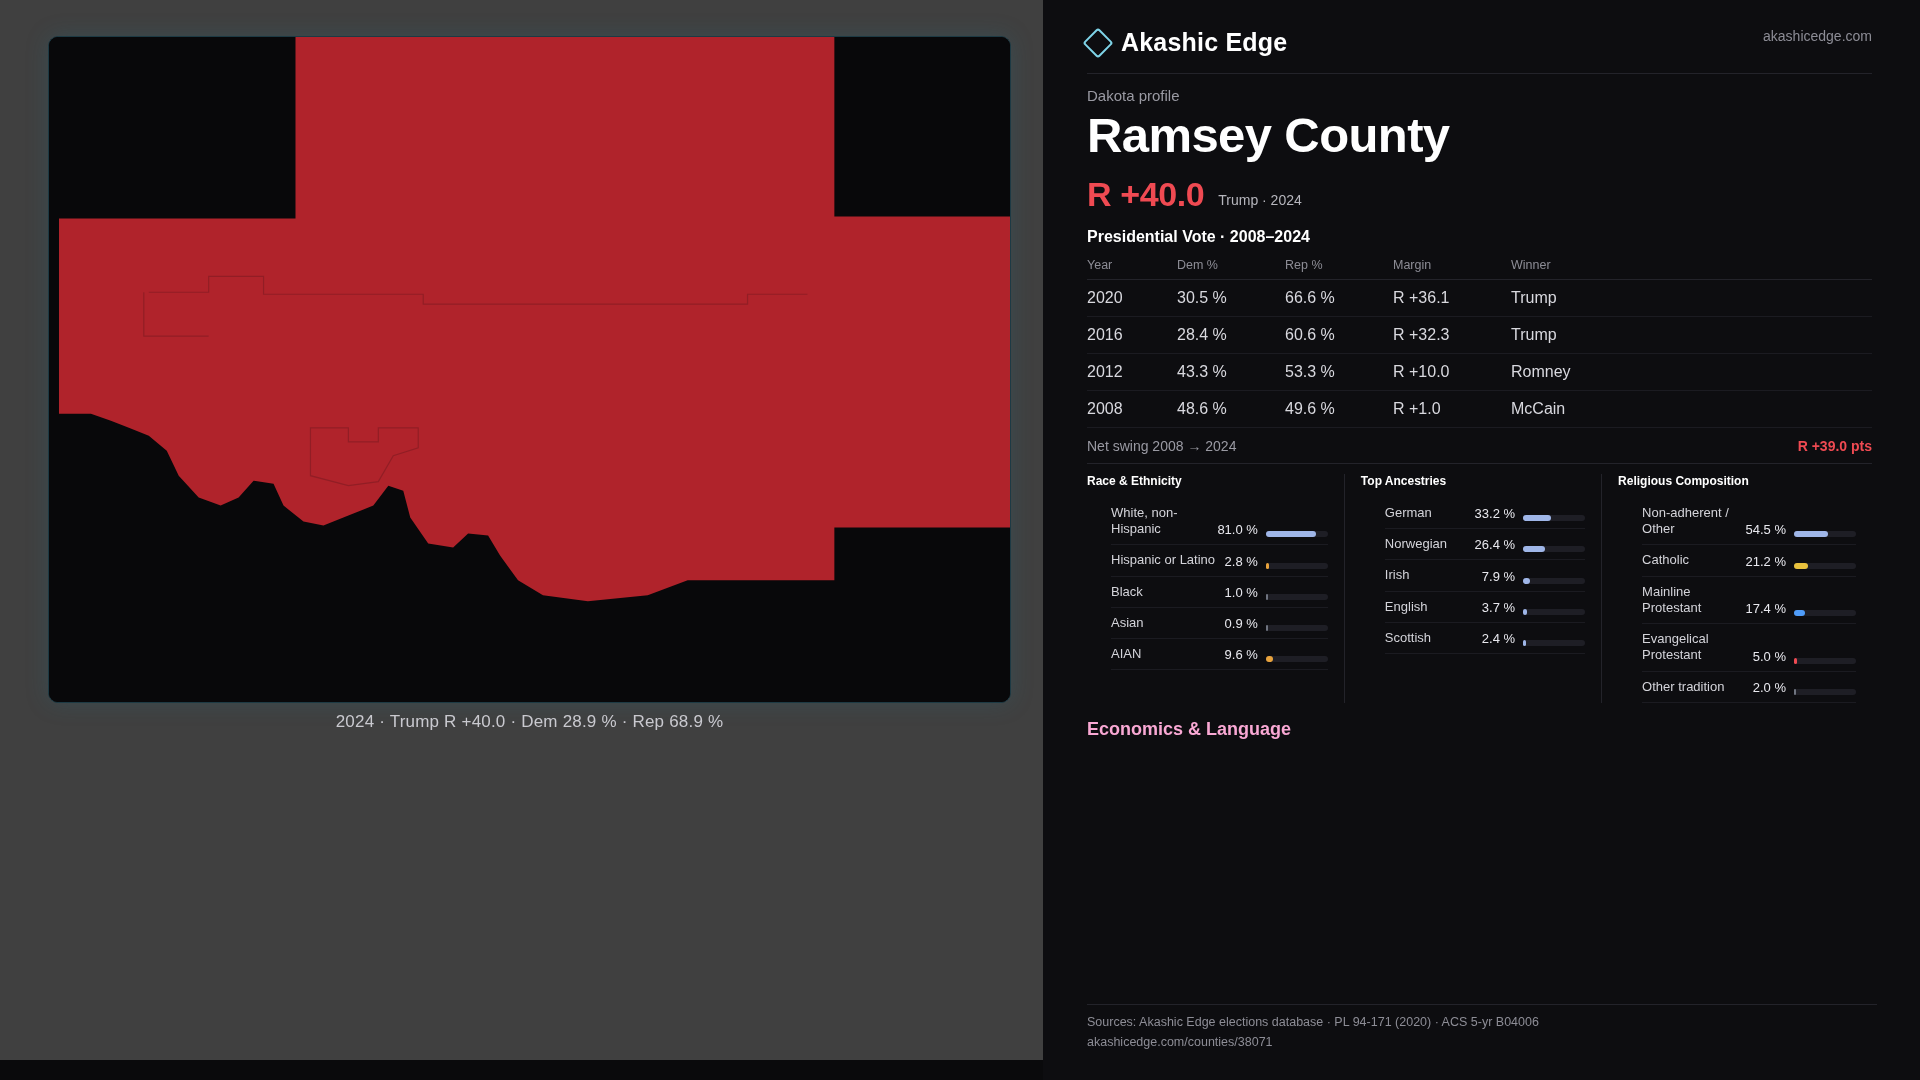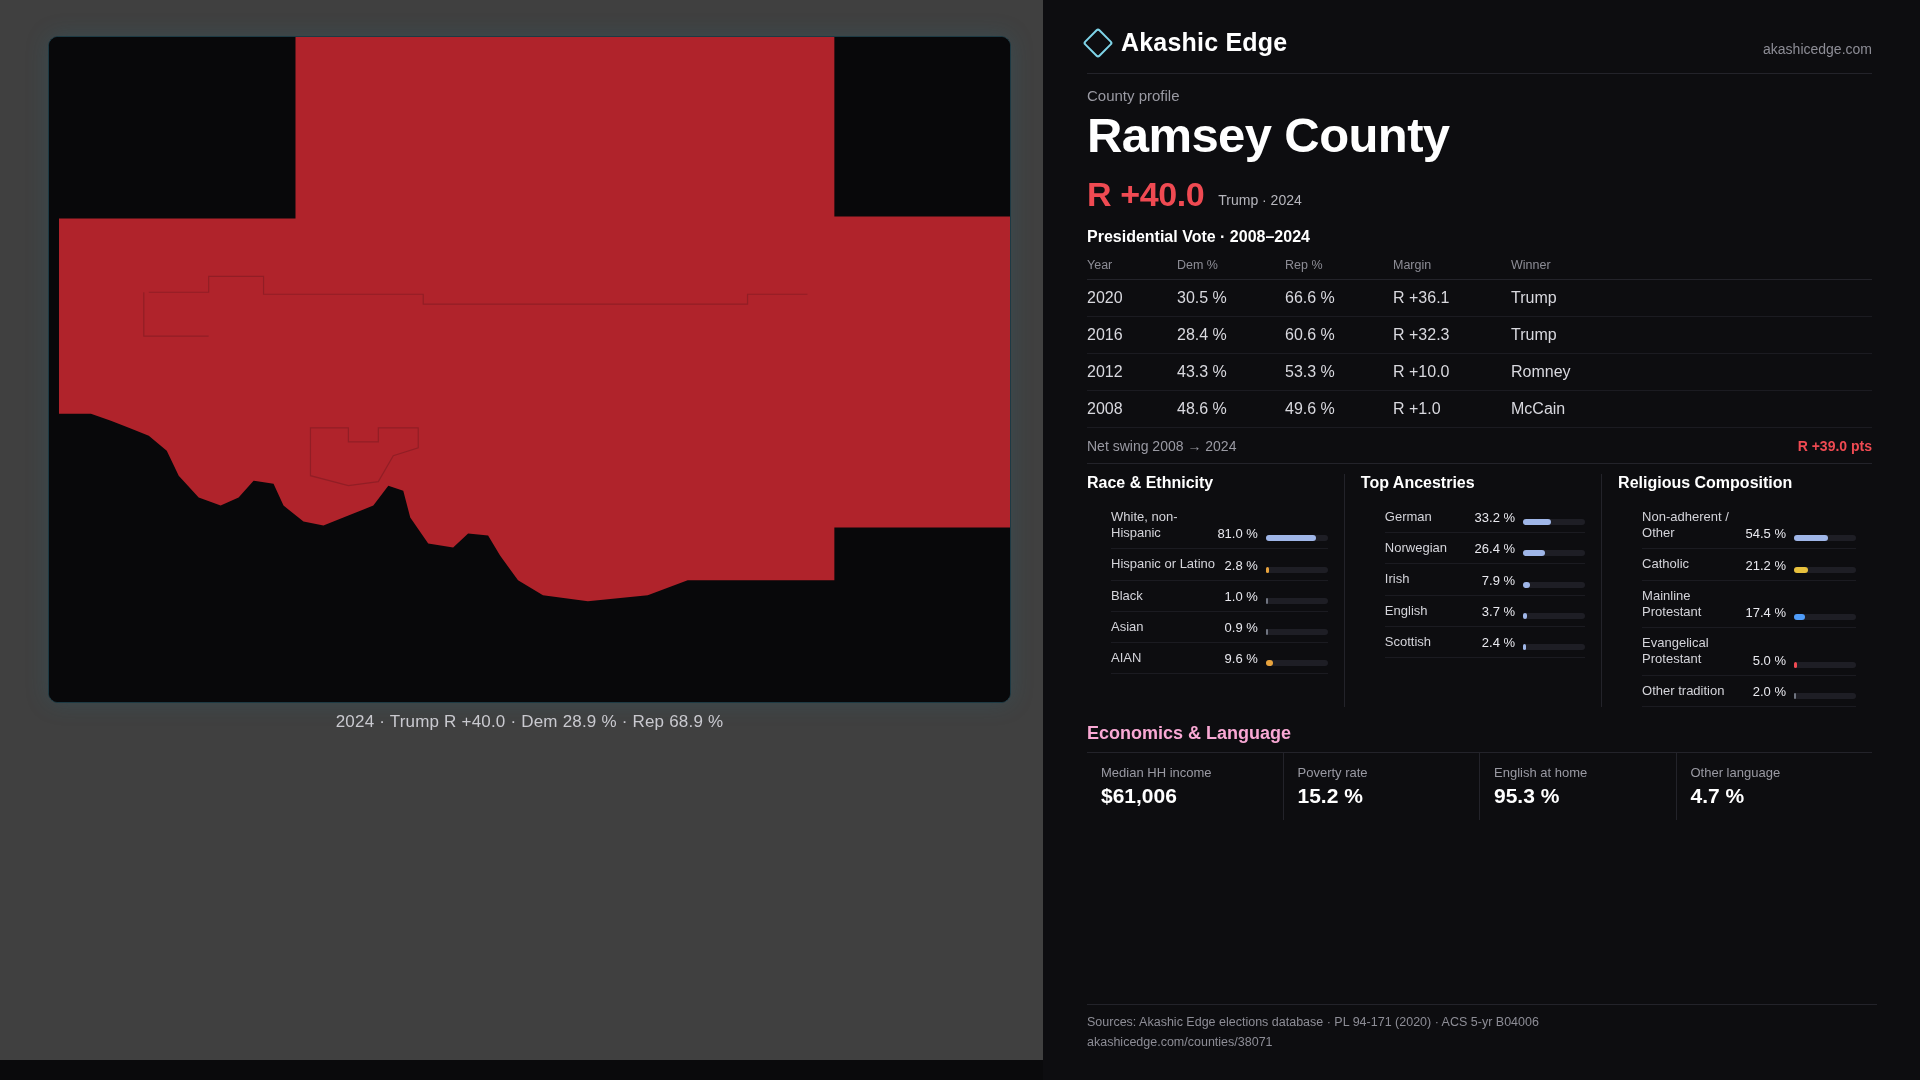--- a/index.html
+++ b/index.html
@@ -40,21 +40,21 @@
   }
 
   
   .side {
     width: 877px; height: 1080px;
     background: #0d0d10;
     padding: 28px 48px 0 44px;
     position: relative;
   }
   .brandrow {
-    display: flex; align-items: flex-end; justify-content: space-between;
+    display: flex; align-items: flex-start; justify-content: space-between;
     padding-bottom: 16px;
   }
   .brand-left { display: flex; align-items: center; gap: 12px; }
   .diamond {
     width: 22px; height: 22px;
     border: 2px solid #7fd4e8;
     transform: rotate(45deg);
     border-radius: 3px;
   }
   .brand-name { font-size: 25px; font-weight: bold; color: #ffffff; letter-spacing: .2px; }
@@ -94,21 +94,21 @@
     margin-top: 10px; padding-bottom: 9px; border-bottom: 1px solid #23232a;
   }
   .swing-label { font-size: 14px; color: #9a9aa3; }
   .swing-val { font-size: 14px; font-weight: bold; color: #ef4a52; }
 
   .cols3 { display: flex; margin-top: 10px; }
   .col { position: relative; padding-right: 16px; }
   .col.c1 { width: 262px; }
   .col.c2 { width: 262px; padding-left: 16px; border-left: 1px solid #23232a; }
   .col.c3 { width: 276px; padding-left: 16px; border-left: 1px solid #23232a; }
-  .col-head { font-size: 16px; font-weight: bold; color: #ffffff; margin-bottom: 10px; }
+  .col-head { font-size: 12px; font-weight: bold; color: #ffffff; margin-bottom: 10px; }
 
   .brow {
     display: flex; align-items: flex-end; gap: 8px;
     padding: 7px 0; border-bottom: 1px solid #1b1b21; margin-left: 24px;
   }
   .brow:last-child { border-bottom: 1px solid #1b1b21; }
   .b-label { flex: 1 1 auto; font-size: 13px; color: #d4d4da; line-height: 1.25; }
   .b-val { font-size: 13px; color: #e9e9ef; white-space: nowrap; }
   .bar-track {
     width: 62px; height: 6px; background: #1e1e25; border-radius: 3px;
@@ -158,21 +158,21 @@
 
     <div class="brandrow">
       <div class="brand-left">
         <div class="diamond"></div>
         <div class="brand-name">Akashic Edge</div>
       </div>
       <div class="brand-url">akashicedge.com</div>
     </div>
     <div class="rule"></div>
 
-    <div class="kicker">County profile</div>
+    <div class="kicker">Dakota profile</div>
     <div class="county-title">Ramsey County</div>
 
     <div class="marginrow">
       <div class="margin-big">R +40.0</div>
       <div class="margin-sub">Trump · 2024</div>
     </div>
 
     <div class="section-title">Presidential Vote · 2008–2024</div>
 
     <table class="votes">
@@ -336,38 +336,20 @@
           <div class="b-label">Other tradition</div>
           <div class="b-val">2.0 %</div>
           <div class="bar-track">
               <div class="bar-fill" style="width:2px;background:#6f7480"></div>
             </div>
         </div>
       </div>
     </div>
 
     <div class="econ-title">Economics &amp; Language</div>
-    <div class="econ">
-      <div class="econ-cell">
-        <div class="econ-k">Median HH income</div>
-        <div class="econ-v">$61,006</div>
-      </div>
-      <div class="econ-cell">
-        <div class="econ-k">Poverty rate</div>
-        <div class="econ-v">15.2 %</div>
-      </div>
-      <div class="econ-cell">
-        <div class="econ-k">English at home</div>
-        <div class="econ-v">95.3 %</div>
-      </div>
-      <div class="econ-cell">
-        <div class="econ-k">Other language</div>
-        <div class="econ-v">4.7 %</div>
-      </div>
-    </div>
 
     <div class="sources">
       <div>Sources: Akashic Edge elections database · PL 94-171 (2020) · ACS 5-yr B04006</div>
       <div>akashicedge.com/counties/38071</div>
     </div>
 
   </div>
 </div>
 
 </body></html>

